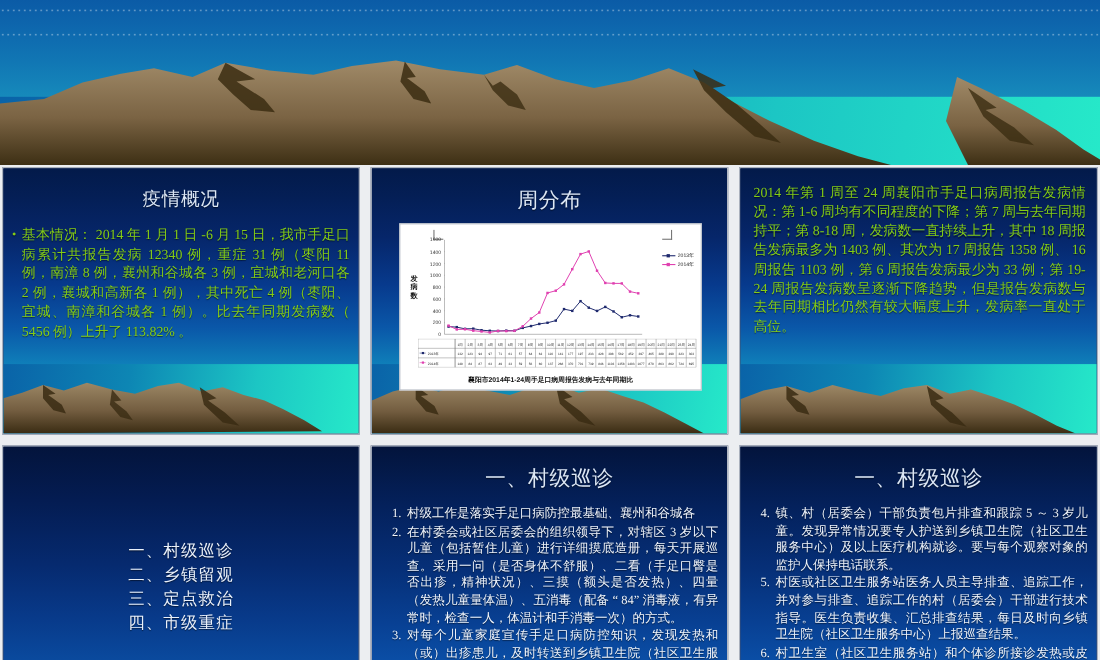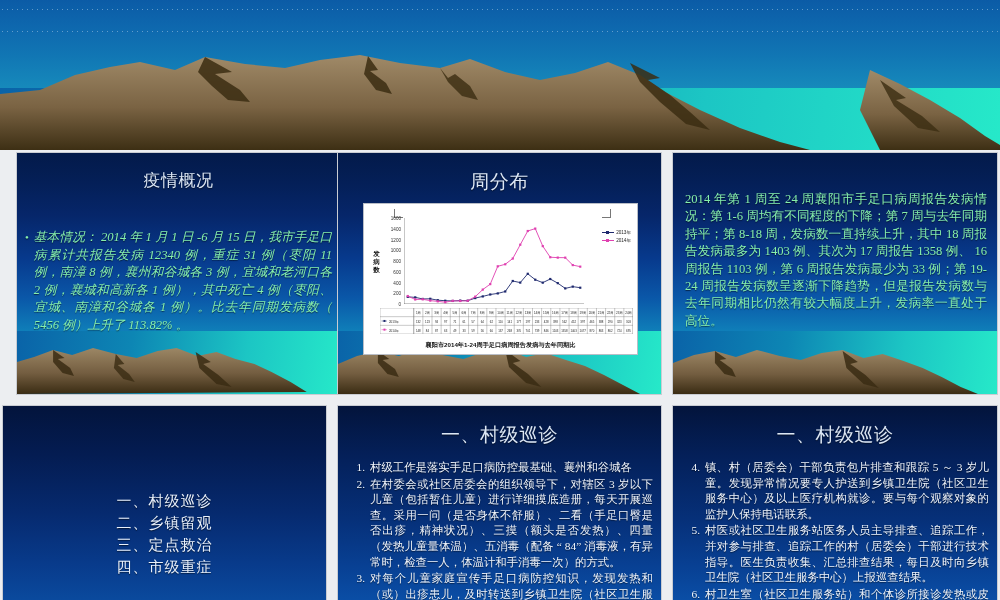--- a/index.html
+++ b/index.html
@@ -51,33 +51,32 @@
     text-align: center;
     color: #dce7f5;
     font-family: "Liberation Serif","DejaVu Serif",serif;
     letter-spacing: .5px;
     text-shadow: 0 1px 1px rgba(0,0,0,.5);
     white-space: nowrap;
   }
 
   .p-body {
     position: absolute;
-    color: #86efac;
+    color: #84cc16;
     font-family: "Liberation Serif","DejaVu Serif",serif;
     text-shadow: 0 1px 1px rgba(0,0,0,.55);
-    margin-top: 24px;
-  }
-
-  
-  #panel1 { left: 16px;   top: 152px; width: 325px; height: 243px; }
+  }
+
+  
+  #panel1 { left: 2px;   top: 152px; width: 325px; height: 243px; }
   #panel1 .p-title { top: 16px; font-size: 17px; }
   #panel1 .p-body  { left: 8px; right: 8px; top: 52px; font-size: 12.6px; line-height: 17.6px; }
   .bullet-line { display: flex; gap: 5px; }
   .bullet-dot { flex: 0 0 auto; font-size: 11px; line-height: 17.6px; }
-  .bullet-txt { flex: 1 1 auto; text-align: justify; text-justify: inter-ideograph; font-style: italic; }
+  .bullet-txt { flex: 1 1 auto; text-align: justify; text-justify: inter-ideograph; }
 
   
   #panel2 { left: 337px; top: 152px; width: 325px; height: 243px; }
   #panel2 .p-title { top: 16px; font-size: 19px; }
   .chart-frame {
     position: absolute; left: 25px; top: 50px; width: 275px; height: 152px;
     background: #ffffff; border: 1px solid #b9bec7;
   }
 
   

